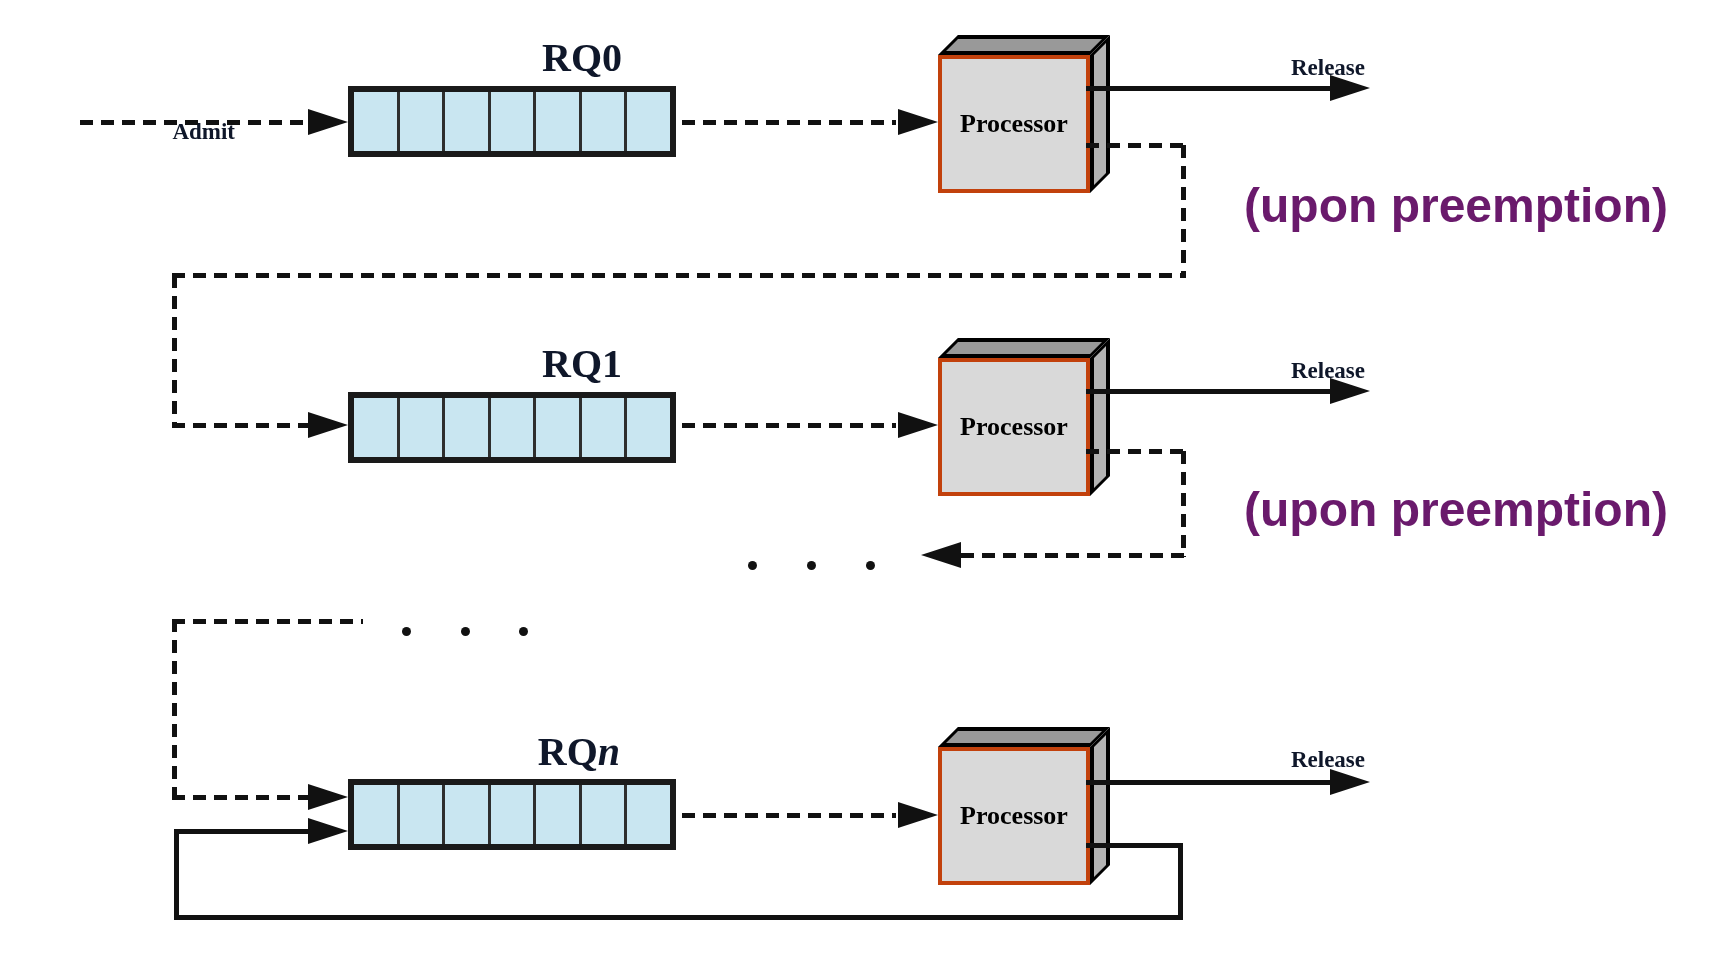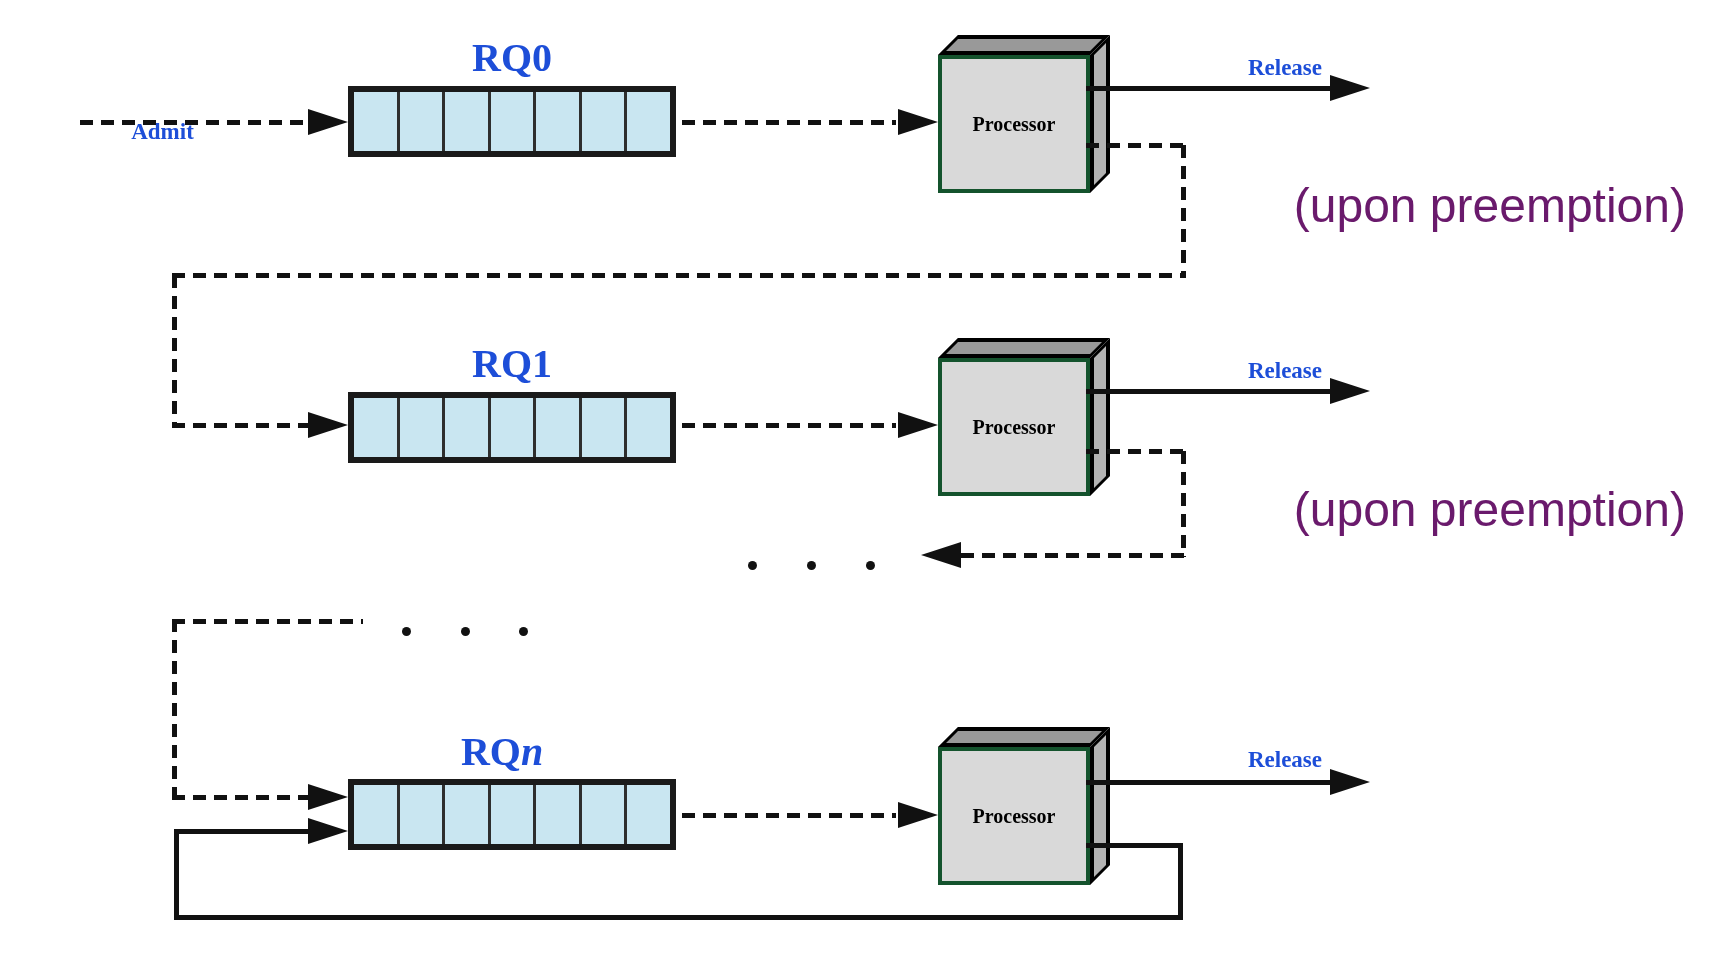--- a/index.html
+++ b/index.html
@@ -17,34 +17,34 @@
          border-bottom:13px solid transparent;border-left:40px solid var(--line);}
   .arr-l{position:absolute;width:0;height:0;border-top:13px solid transparent;
          border-bottom:13px solid transparent;border-right:40px solid var(--line);}
   
   .queue{position:absolute;width:328px;height:71px;box-sizing:border-box;display:flex;
          border:6px solid var(--queue-border);background:var(--queue-fill);}
   .queue .cell{flex:1;border-left:3px solid var(--cell-divider);}
   .queue .cell:first-child{border-left:none;}
   
   .proc-front{position:absolute;width:152px;height:138px;box-sizing:border-box;
-              border:4px solid #14532d;background:var(--proc-front);
+              border:4px solid #c2410c;background:var(--proc-front);
               display:flex;align-items:center;justify-content:center;
-              font-weight:700;font-size:20px;}
+              font-weight:700;font-size:26px;}
   .proc-top{position:absolute;width:152px;height:20px;box-sizing:border-box;border:4px solid #000;
             background:var(--proc-top);transform:skewX(-45deg);transform-origin:bottom left;}
   .proc-side{position:absolute;width:20px;box-sizing:border-box;border:4px solid #000;
              background:var(--proc-side);transform:skewY(-45deg);transform-origin:left top;}
   
-  .lbl{position:absolute;text-align:center;font-weight:700;color:#1d4ed8;white-space:nowrap;}
+  .lbl{position:absolute;text-align:right;font-weight:700;color:#0f172a;white-space:nowrap;}
   .lbl-rq{font-size:40px;line-height:46px;width:220px;}
   .lbl-sm{font-size:23px;line-height:40px;}
   .lbl-rq .it{font-style:italic;}
-  .note{position:absolute;width:460px;text-align:right;white-space:nowrap;
-        font-family:"Liberation Sans",sans-serif;font-weight:400;font-size:48px;line-height:56px;
+  .note{position:absolute;width:460px;text-align:center;white-space:nowrap;
+        font-family:"Liberation Sans",sans-serif;font-weight:700;font-size:48px;line-height:56px;
         color:var(--note-purple);}
   
   .dots{position:absolute;display:flex;justify-content:space-between;align-items:center;height:10px;}
   .dots .dot{width:9px;height:9px;border-radius:50%;background:var(--line);}
 </style>
 </head>
 <body>
 
 <div class="canvas">
 
@@ -141,21 +141,21 @@
     <div class="arr-r" style="left:308px;top:784px;"></div>
   </div>
 
   <div>
     <div class="proc-top" style="left:938px;top:727px;"></div>
     <div class="proc-side" style="left:1090px;top:747px;height:138px;"></div>
     <div class="proc-front" style="left:938px;top:747px;">
       <span>Processor</span>
     </div>
 
-    <div class="lbl lbl-rq" style="left:392px;top:729px;">
+    <div class="lbl lbl-rq" style="left:400px;top:729px;">
       <span>RQ</span><span class="it">n</span>
     </div>
     <div class="queue" style="left:348px;top:779px;">
         <div class="cell"></div>
         <div class="cell"></div>
         <div class="cell"></div>
         <div class="cell"></div>
         <div class="cell"></div>
         <div class="cell"></div>
         <div class="cell"></div>

